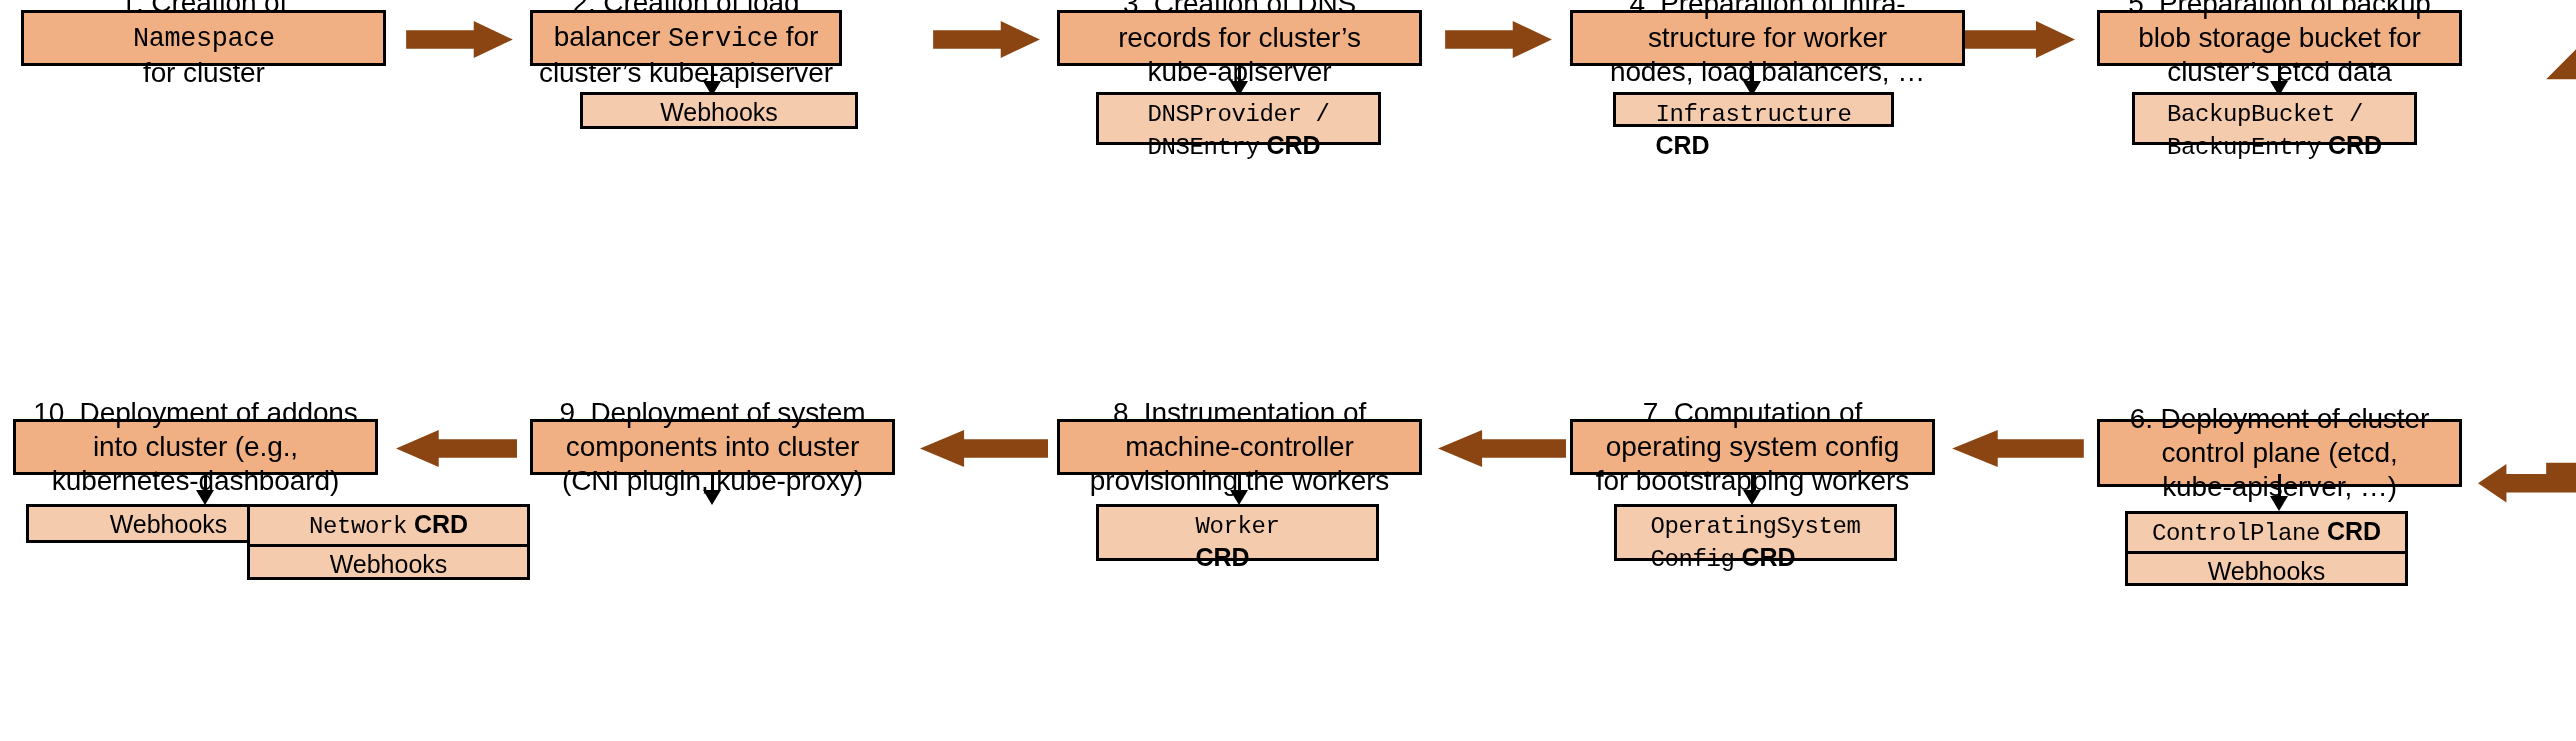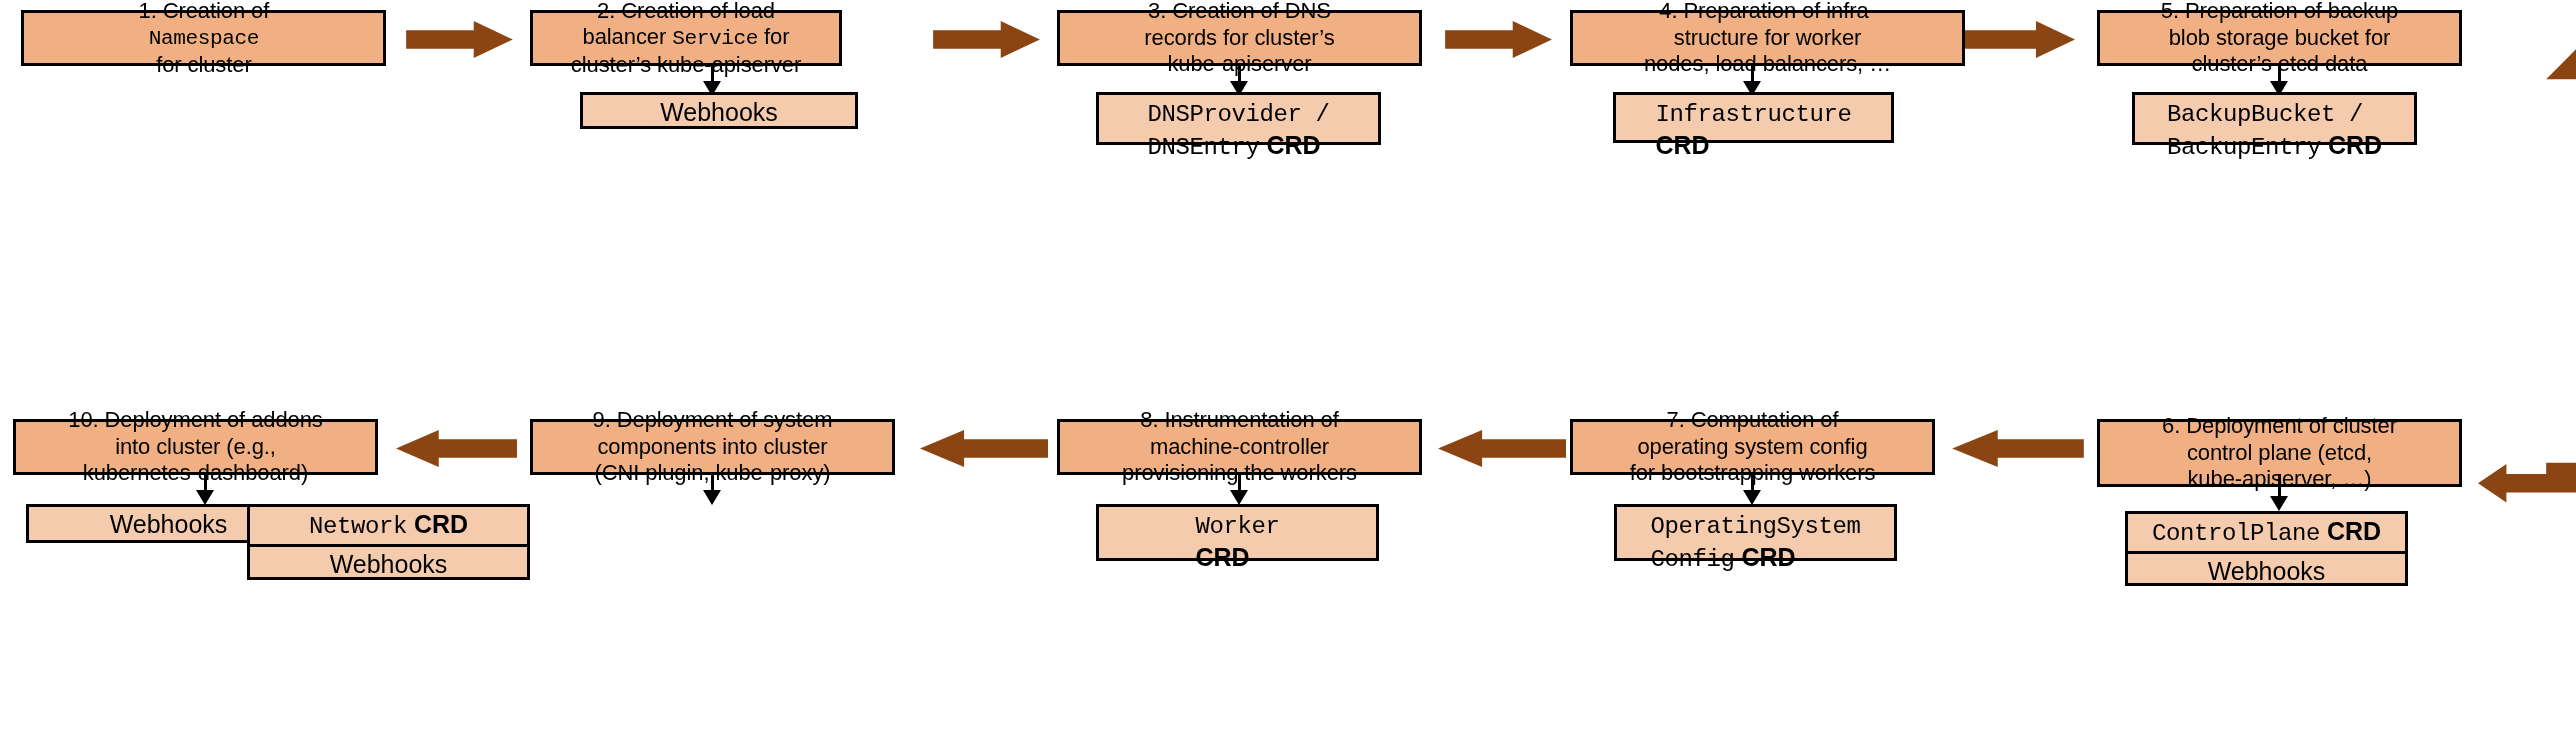--- a/index.html
+++ b/index.html
@@ -13,21 +13,21 @@
 
   
   .step{
     position:absolute;
     box-sizing:border-box;
     background:#F0B083;
     border:3.6px solid #000000;
     display:flex;align-items:center;justify-content:center;
     text-align:center;
     padding:1.4px 5.7px;
-    font-size:22px;
+    font-size:28px;
     line-height:1.21;
     color:#000;
     letter-spacing:-0.1px;
   }
   .step .txt{width:100%;}
 
   
   .child{
     position:absolute;
     box-sizing:border-box;
@@ -169,21 +169,21 @@
 
   <div class="child" style="left:1096px;top:92px;width:285px;height:53px;">
     <div class="cell">
       <div>
         <span class="mono">DNSProvider /</span><br>
         <span class="mono">DNSEntry</span><span> </span><span class="crd">CRD</span>
       </div>
     </div>
   </div>
 
-  <div class="child" style="left:1613px;top:92px;width:281px;height:51px;">
+  <div class="child" style="left:1613px;top:92px;width:281px;height:35px;">
     <div class="cell">
       <div>
         <span class="mono">Infrastructure</span><br>
         <span class="crd">CRD</span>
       </div>
     </div>
   </div>
 
   <div class="child" style="left:2132px;top:92px;width:285px;height:53px;">
     <div class="cell">

